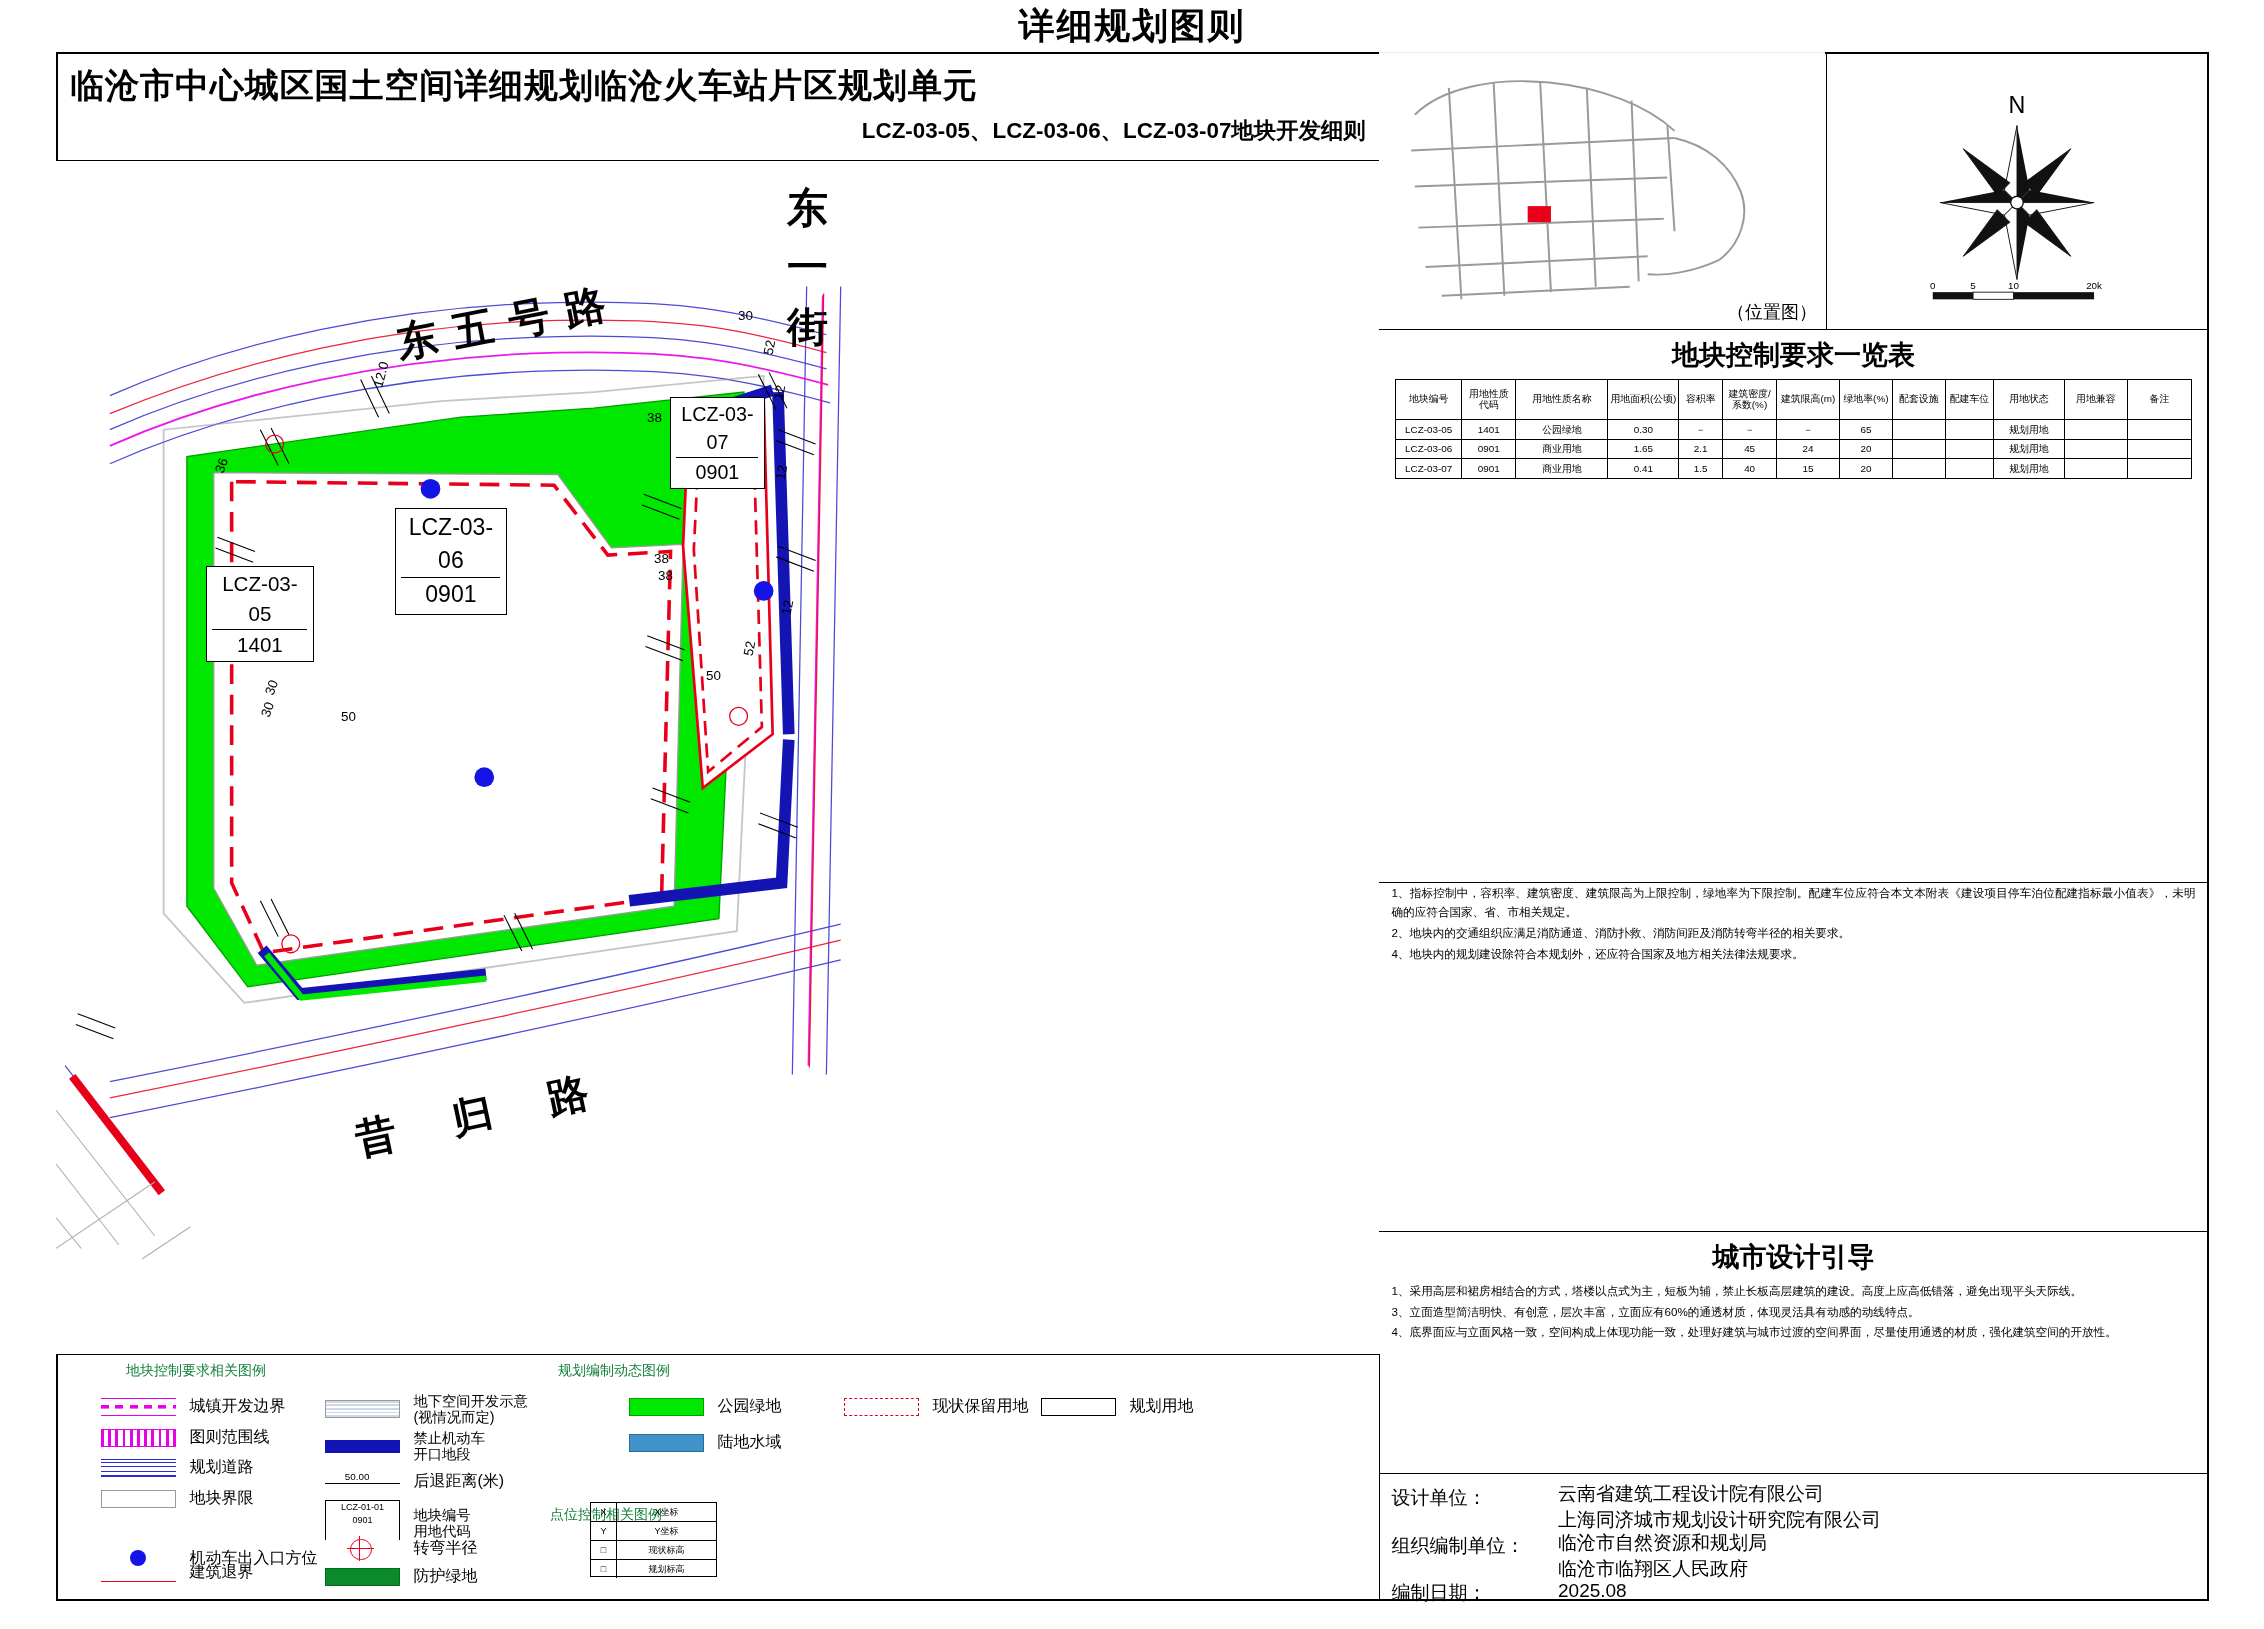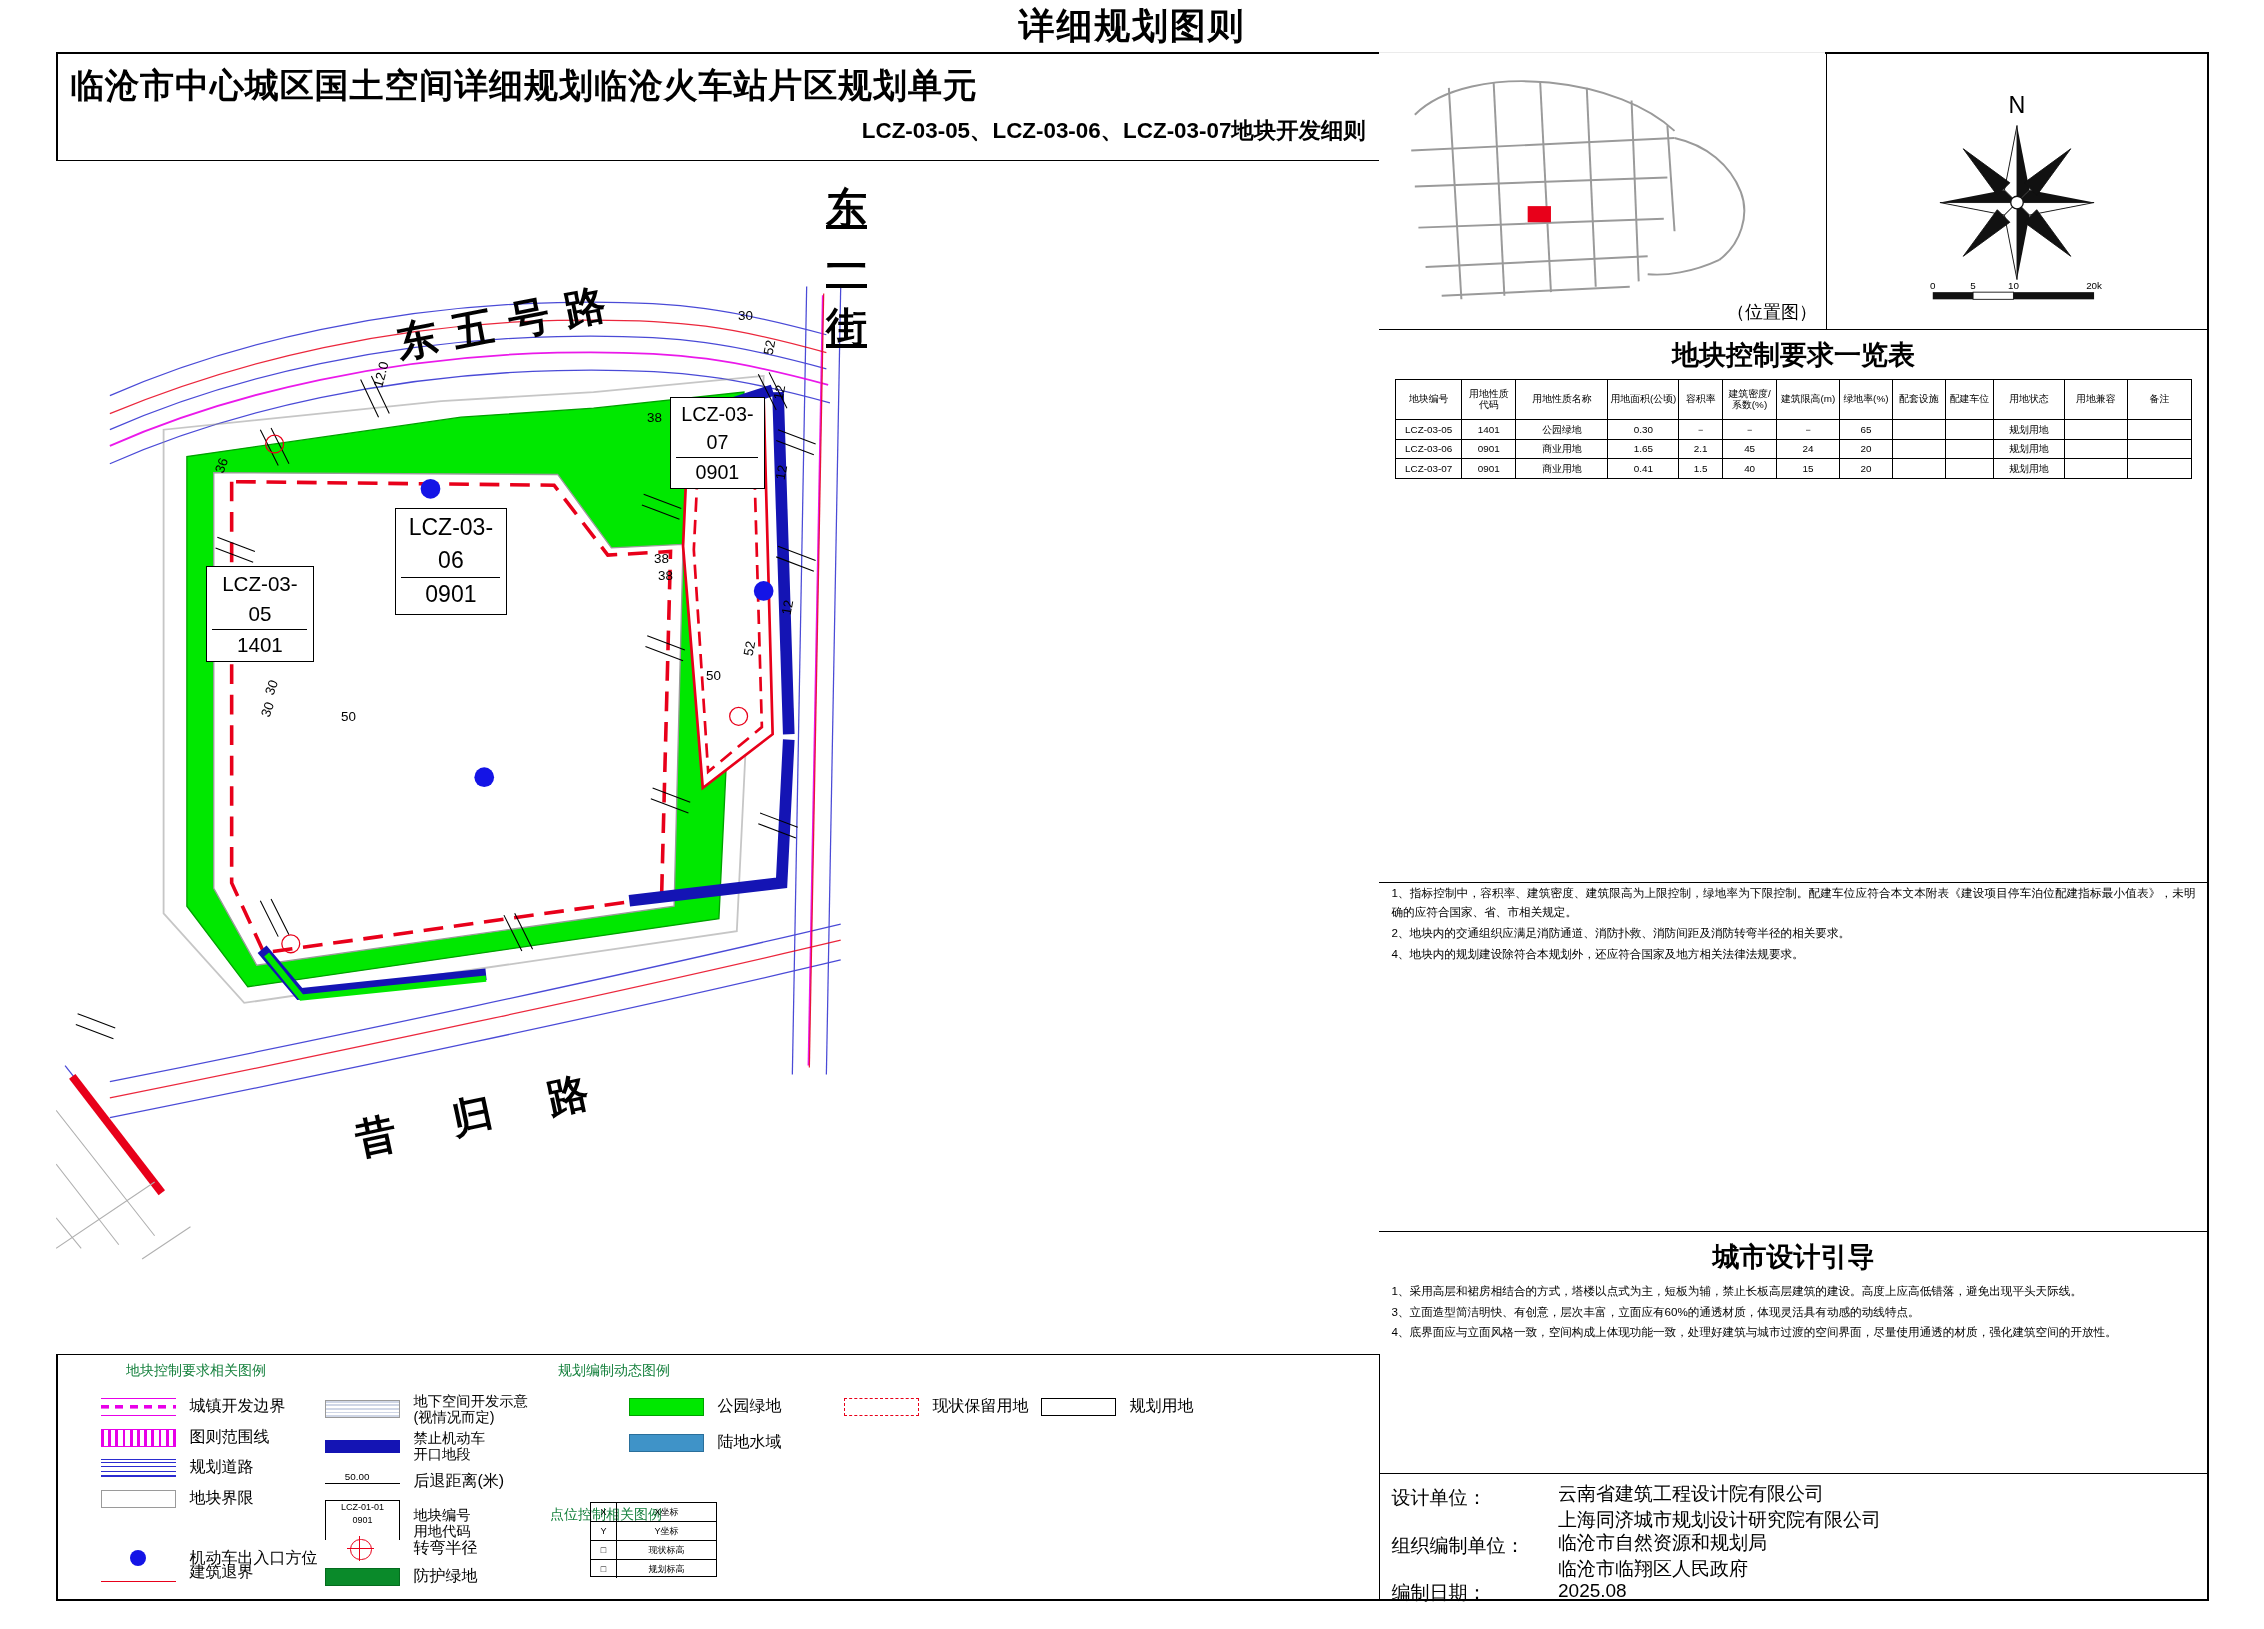--- a/index.html
+++ b/index.html
@@ -327,21 +327,21 @@
 
       <g fill="none" stroke="#e8001a" stroke-width="1.4">
         <circle cx="244" cy="316" r="10"></circle>
         <circle cx="762" cy="620" r="10"></circle>
         <circle cx="262" cy="874" r="10"></circle>
       </g>
     </svg>
 
     <div class="road-label" style="left:339px; top:134px; transform:rotate(-11deg);">东五号路</div>
     <div class="road-label" style="left:297px; top:922px; transform:rotate(-12deg); letter-spacing:57px;">昔归路</div>
-    <div class="road-label" style="left:770px; top:18px; width:50px; letter-spacing:0; line-height:1.45;text-decoration:underline;">东一街</div>
+    <div class="road-label" style="left:731px; top:18px; width:50px; letter-spacing:0; line-height:1.45;">东一街</div>
 
     <div class="plot-tag" style="left:614px; top:236px; width:82px;">
       <div>LCZ-03-07</div>
       <div class="code">0901</div>
     </div>
     <div class="plot-tag" style="left:339px; top:347px; width:99px; font-size:23px;">
       <div>LCZ-03-06</div>
       <div class="code">0901</div>
     </div>
     <div class="plot-tag" style="left:150px; top:405px; width:95px; font-size:20.6px;">

